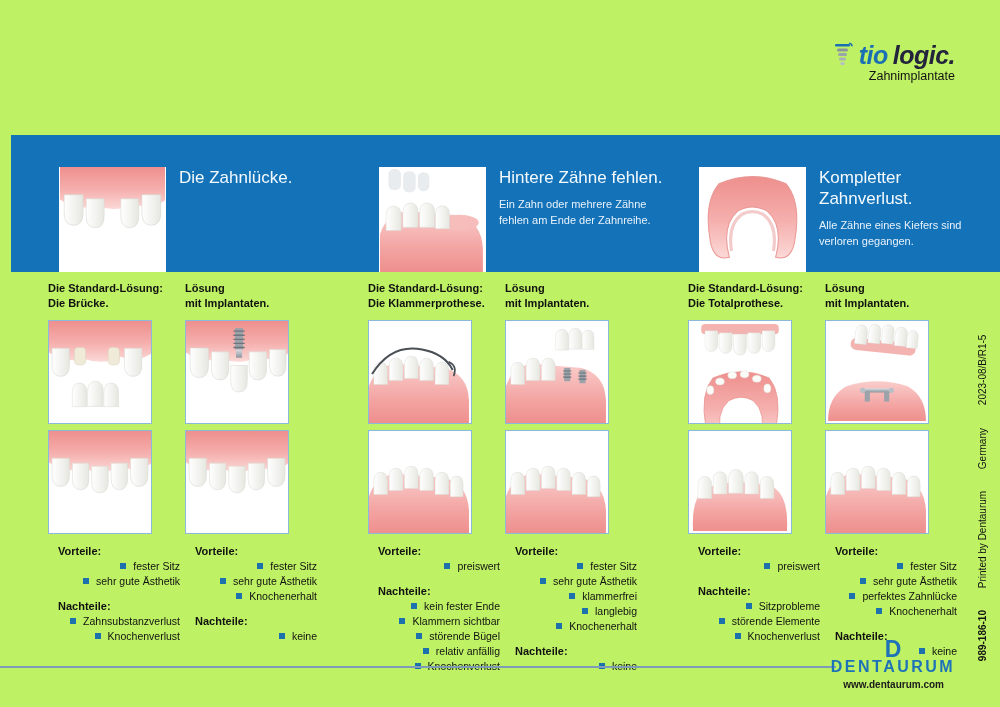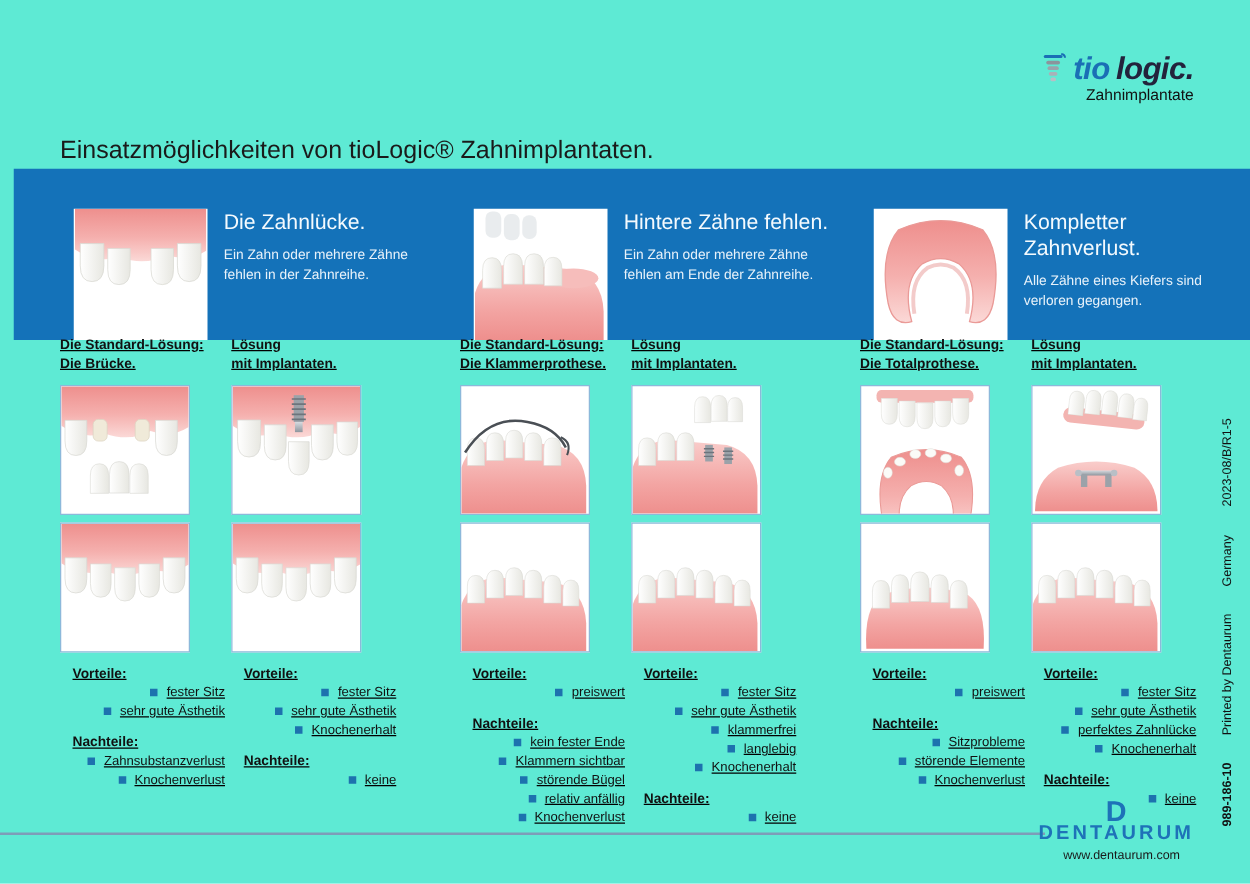--- a/index.html
+++ b/index.html
@@ -1,17 +1,17 @@
 <!DOCTYPE html>
 <html><head>
 <meta charset="utf-8">
 <style>
   html,body{margin:0;padding:0;background:#fff;}
   body{font-family:"Liberation Sans",sans-serif;}
-  .page{position:relative;width:1000px;height:707px;background:#5eead4;overflow:hidden;}
+  .page{position:relative;width:1000px;height:707px;background:#bef264;overflow:hidden;}
 
   
   .logo{position:absolute;top:42px;right:45px;text-align:right;}
   .logo-row{display:flex;align-items:flex-start;justify-content:flex-end;gap:5px;}
   .logo-icon svg{display:block;}
   .logo-tio{color:#1a6fb5;font-weight:bold;font-style:italic;font-size:25px;letter-spacing:-0.5px;line-height:26px;}
   .logo-logic{color:#23233c;font-weight:bold;font-style:italic;font-size:25px;letter-spacing:-0.5px;line-height:26px;}
   .logo-sub{font-size:12.5px;color:#111;margin-top:1px;}
 
   .page-title{position:absolute;left:48px;top:96px;font-size:20px;color:#1a1a1a;font-weight:400;}
@@ -19,41 +19,41 @@
   
   .band{position:absolute;left:11px;top:135px;width:1000px;height:137px;background:#1472b9;}
   .scenario{position:absolute;top:0;height:137px;display:flex;padding-top:32px;box-sizing:border-box;gap:13px;}
   .scn-img{width:107px;height:105px;background:#fff;flex:none;}
   .scn-img svg{width:100%;height:100%;display:block;}
   .scn-text{width:168px;color:#fff;}
   .scn-text h2{margin:0 0 9px;font-size:17px;font-weight:400;line-height:21px;color:#f4fafe;}
   .scn-text p{margin:0;font-size:11px;line-height:15.5px;color:#e8f2fa;}
 
   
-  .col{position:absolute;top:269px;width:132px;text-decoration:underline;}
+  .col{position:absolute;top:281px;width:132px;}
   .col h3{margin:0;font-size:11px;line-height:14.5px;height:36px;color:#111;font-weight:bold;}
   .imgbox{width:104px;height:104px;border:1px solid #8cb9da;box-sizing:border-box;background:#fff;margin-top:3px;}
   .imgbox + .imgbox{margin-top:6px;}
   .imgbox svg{width:100%;height:100%;display:block;}
   .col h4{margin:11px 10px 2px;font-size:11px;color:#111;font-weight:bold;}
   .li-row{display:flex;align-items:flex-start;gap:7px;line-height:15px;justify-content:flex-end;}
   .bullet{width:6px;height:6px;background:#1d72ae;flex:none;margin-top:4px;}
   .li-text{font-size:10.5px;color:#111;}
 
   
   .print-info{position:absolute;right:12px;bottom:46px;writing-mode:vertical-rl;transform:rotate(180deg);
     font-size:10px;color:#111;display:flex;gap:22px;align-items:center;white-space:nowrap;}
   .print-info .code{font-weight:bold;}
 
   
   .footer-line{position:absolute;left:0;top:666px;width:836px;height:2px;background:#7e9cb8;}
   .dentaurum{position:absolute;right:44px;top:640px;width:126px;text-align:center;}
   .dent-d{font-size:23px;font-weight:bold;color:#1e72b8;line-height:19px;}
   .dent-word{font-size:16px;font-weight:bold;color:#1e72b8;letter-spacing:2.5px;line-height:15px;}
-  .website{position:absolute;right:56px;top:679px;font-size:10px;font-weight:normal;color:#1a1a1a;}
+  .website{position:absolute;right:56px;top:679px;font-size:10px;font-weight:bold;color:#1a1a1a;}
 </style>
 </head>
 <body>
 
 <svg width="0" height="0" style="position:absolute" aria-hidden="true">
   <defs>
     <linearGradient id="gumG" x1="0" y1="0" x2="0" y2="1">
       <stop offset="0" stop-color="#ee8f8d"></stop>
         <stop offset="0.55" stop-color="#f5b0ae"></stop>
         <stop offset="1" stop-color="#fbd9d7"></stop>
@@ -240,33 +240,31 @@
           <rect x="5" y="15.5" width="7" height="3" rx="1.5" fill="#a9b1b8"></rect>
           <rect x="6.3" y="20" width="4.5" height="3" rx="1.5" fill="#b8bfc5"></rect>
         </svg>
       </span>
       <span class="logo-tio">tio</span>
         <span class="logo-logic">logic.</span>
     </div>
     <div class="logo-sub">Zahnimplantate</div>
   </div>
 
-  <h1 class="page-title">Einsatzmöglichkeiten von tioLogic® Zahnimplantaten.</h1>
 
   <div class="band">
 
     <section class="scenario" style="left:48px">
       <div class="scn-img">
         <svg viewBox="0 0 100 100">
             <use href="#sc-gap-upper"></use>
           </svg>
       </div>
       <div class="scn-text">
         <h2>Die Zahnlücke.</h2>
-        <p>Ein Zahn oder mehrere Zähne fehlen in der Zahnreihe.</p>
       </div>
     </section>
 
     <section class="scenario" style="left:688px">
       <div class="scn-img">
         <svg viewBox="0 0 100 100">
             <use href="#sc-edentulous"></use>
           </svg>
       </div>
       <div class="scn-text">

